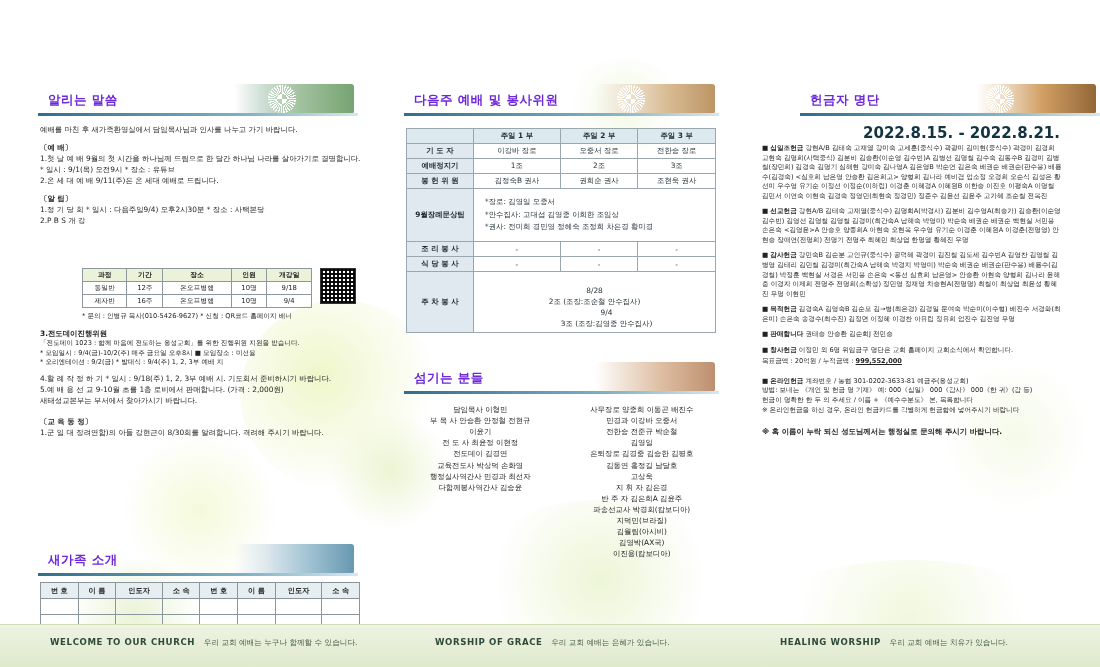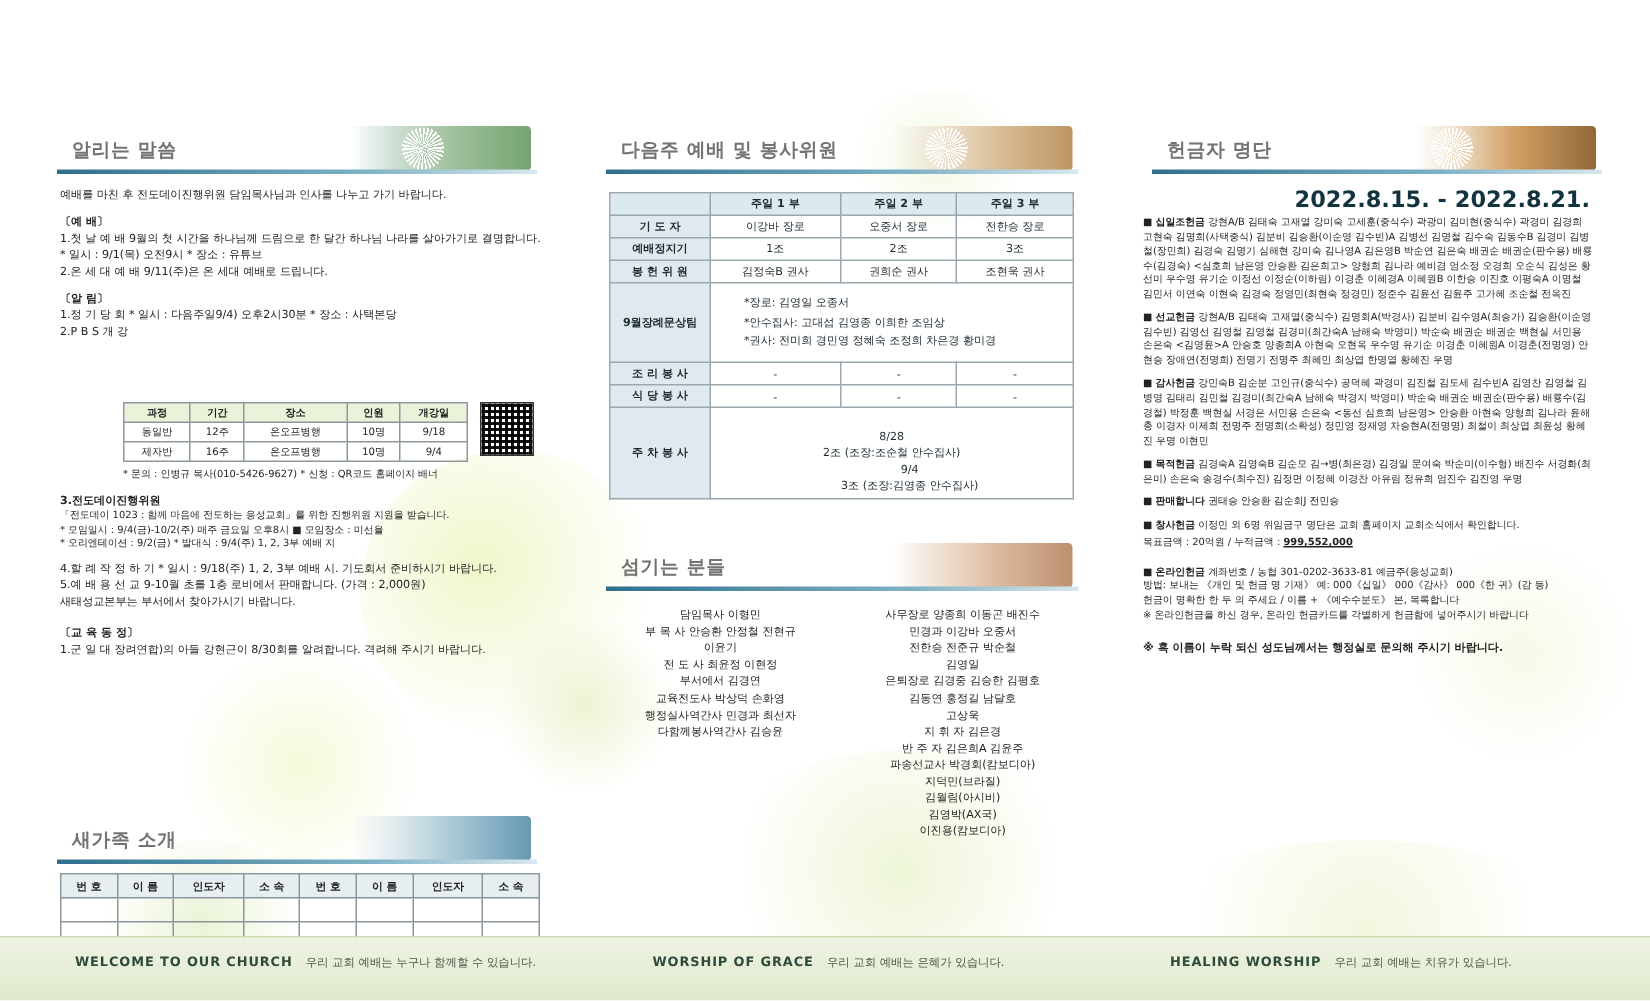--- a/index.html
+++ b/index.html
@@ -15,21 +15,21 @@
   .blob{position:absolute;border-radius:50%;}
   .page{position:absolute;inset:0;}
 
   
   .sec-head{position:absolute;height:28px;}
   .sec-head .bar{
     position:absolute;left:0;right:0;bottom:0;height:3px;
   }
   .sec-head .title{
     position:absolute;left:10px;top:4px;
-    font-size:12.5px;font-weight:bold;color:#737373;
+    font-size:12.5px;font-weight:bold;color:#6d28d9;
     letter-spacing:.5px;
   }
   .sec-head .deco{
     position:absolute;right:4px;top:-4px;height:30px;width:120px;
     border-radius:3px;overflow:hidden;opacity:.95;
   }
   .sunburst{position:absolute;width:28px;height:28px;}
   .sunburst:before,.sunburst:after{
     content:"";position:absolute;inset:0;
     background:
@@ -100,21 +100,21 @@
 
   <div class="sec-head" style="left:38px;top:88px;width:320px;">
     <div class="deco" style="background:linear-gradient(90deg,rgba(255,255,255,0) 0%,#cfe0d6 22%,#9dbf9a 55%,#6f9f6a 100%);">
       <div class="sunburst" style="left:34px;top:1px;"></div>
     </div>
     <div class="title">알리는 말씀</div>
     <div class="bar" style="background:linear-gradient(90deg,#2e6f8e 0%, #7fb2c6 65%, #d7e7ee 100%);"></div>
   </div>
 
   <div class="col small ko" style="left:40px;top:124px;width:330px;">
-    <div>예배를 마친 후 전도데이진행위원 담임목사님과 인사를 나누고 가기 바랍니다.</div>
+    <div>예배를 마친 후 새가족환영실에서 담임목사님과 인사를 나누고 가기 바랍니다.</div>
 
     <div style="height:7px"></div>
     <div class="b">〔예  배〕</div>
     <div>1.첫  날  예  배  9월의 첫 시간을 하나님께 드림으로 한 달간 하나님 나라를 살아가기로 결명합니다.</div>
     <div>       * 일시 : 9/1(목) 오전9시                                        * 장소 : 유튜브</div>
     <div>2.온 세 대 예 배  9/11(주)은 온 세대 예배로 드립니다.</div>
 
     <div style="height:6px"></div>
     <div class="b">〔알  림〕</div>
     <div>1.정 기 당 회  * 일시 : 다음주일9/4) 오후2시30분            * 장소 : 사택본당</div>
@@ -245,21 +245,21 @@
       <td>3조</td>
     </tr>
     <tr>
       <td class="lab">봉 헌 위 원</td>
       <td>김정숙B 권사</td>
       <td>권희순 권사</td>
       <td>조현욱 권사</td>
     </tr>
     <tr>
       <td class="lab" style="height:48px;">9월장례문상팀</td>
-      <td colspan="3" style="text-align:left;padding-left:22px;line-height:1.7;white-space:pre-line;">*장로: 김영일 오종서
+      <td colspan="3" style="text-align:left;padding-left:11px;line-height:1.7;white-space:pre-line;">*장로: 김영일 오종서
 *안수집사: 고대섭 김영종 이희한 조임상
 *권사: 전미희 경민영 정혜숙 조정희 차은경 황미경</td>
     </tr>
     <tr>
       <td class="lab">조 리 봉 사</td>
       <td>-</td>
       <td>-</td>
       <td>-</td>
     </tr>
     <tr>
@@ -285,21 +285,21 @@
     <div class="title">섬기는 분들</div>
     <div class="bar" style="background:linear-gradient(90deg,#2e6f8e 0%, #7fb2c6 65%, #d7e7ee 100%);"></div>
   </div>
 
   <div style="position:absolute;left:406px;top:404px;width:315px;display:flex;gap:8px;">
     <div class="small ko" style="width:150px;text-align:center;">
       <div>담임목사 이형민</div>
       <div>부 목 사 안승환 안정철 전현규</div>
       <div>                         이윤기</div>
       <div>전  도  사 최윤정 이현정</div>
-      <div>부서에서 김경연</div>
+      <div>전도데이 김경연</div>
       <div>교육전도사 박상덕 손화영</div>
       <div>행정실사역간사 민경과 최선자</div>
       <div>다함께봉사역간사 김승윤</div>
     </div>
     <div class="small ko" style="width:160px;text-align:center;">
       <div>사무장로 양종희 이동곤 배진수</div>
       <div>              민경과 이강바 오중서</div>
       <div>              전한승 전준규 박순철</div>
       <div>              김영일</div>
       <div>은퇴장로 김경중 김승한 김평호</div>
@@ -308,21 +308,21 @@
       <div>지  휘  자 김은경</div>
       <div>반 주 자 김은희A 김윤주</div>
       <div>파송선교사 박경회(캄보디아)</div>
       <div>                지덕민(브라질)</div>
       <div>                김월림(아시비)</div>
       <div>                김영박(AX국)</div>
       <div>                이진용(캄보디아)</div>
     </div>
   </div>
 
-  <div class="sec-head" style="left:768px;top:88px;width:300px;text-align:center;">
+  <div class="sec-head" style="left:800px;top:88px;width:300px;text-align:center;">
     <div class="deco" style="background:linear-gradient(90deg,rgba(255,255,255,0) 0%,#f0e3cf 20%,#cf9a5c 55%,#8c5f2c 100%);">
       <div class="sunburst" style="left:10px;top:1px;"></div>
     </div>
     <div class="title">헌금자 명단</div>
     <div class="bar" style="background:linear-gradient(90deg,#2e6f8e 0%, #7fb2c6 65%, #d7e7ee 100%);"></div>
   </div>
 
   <div class="b" style="position:absolute;left:760px;top:124px;width:300px;text-align:right;font-size:15px;color:#12333f;">2022.8.15. - 2022.8.21.</div>
 
   <div style="position:absolute;left:762px;top:144px;width:300px;" class="tiny ko">

